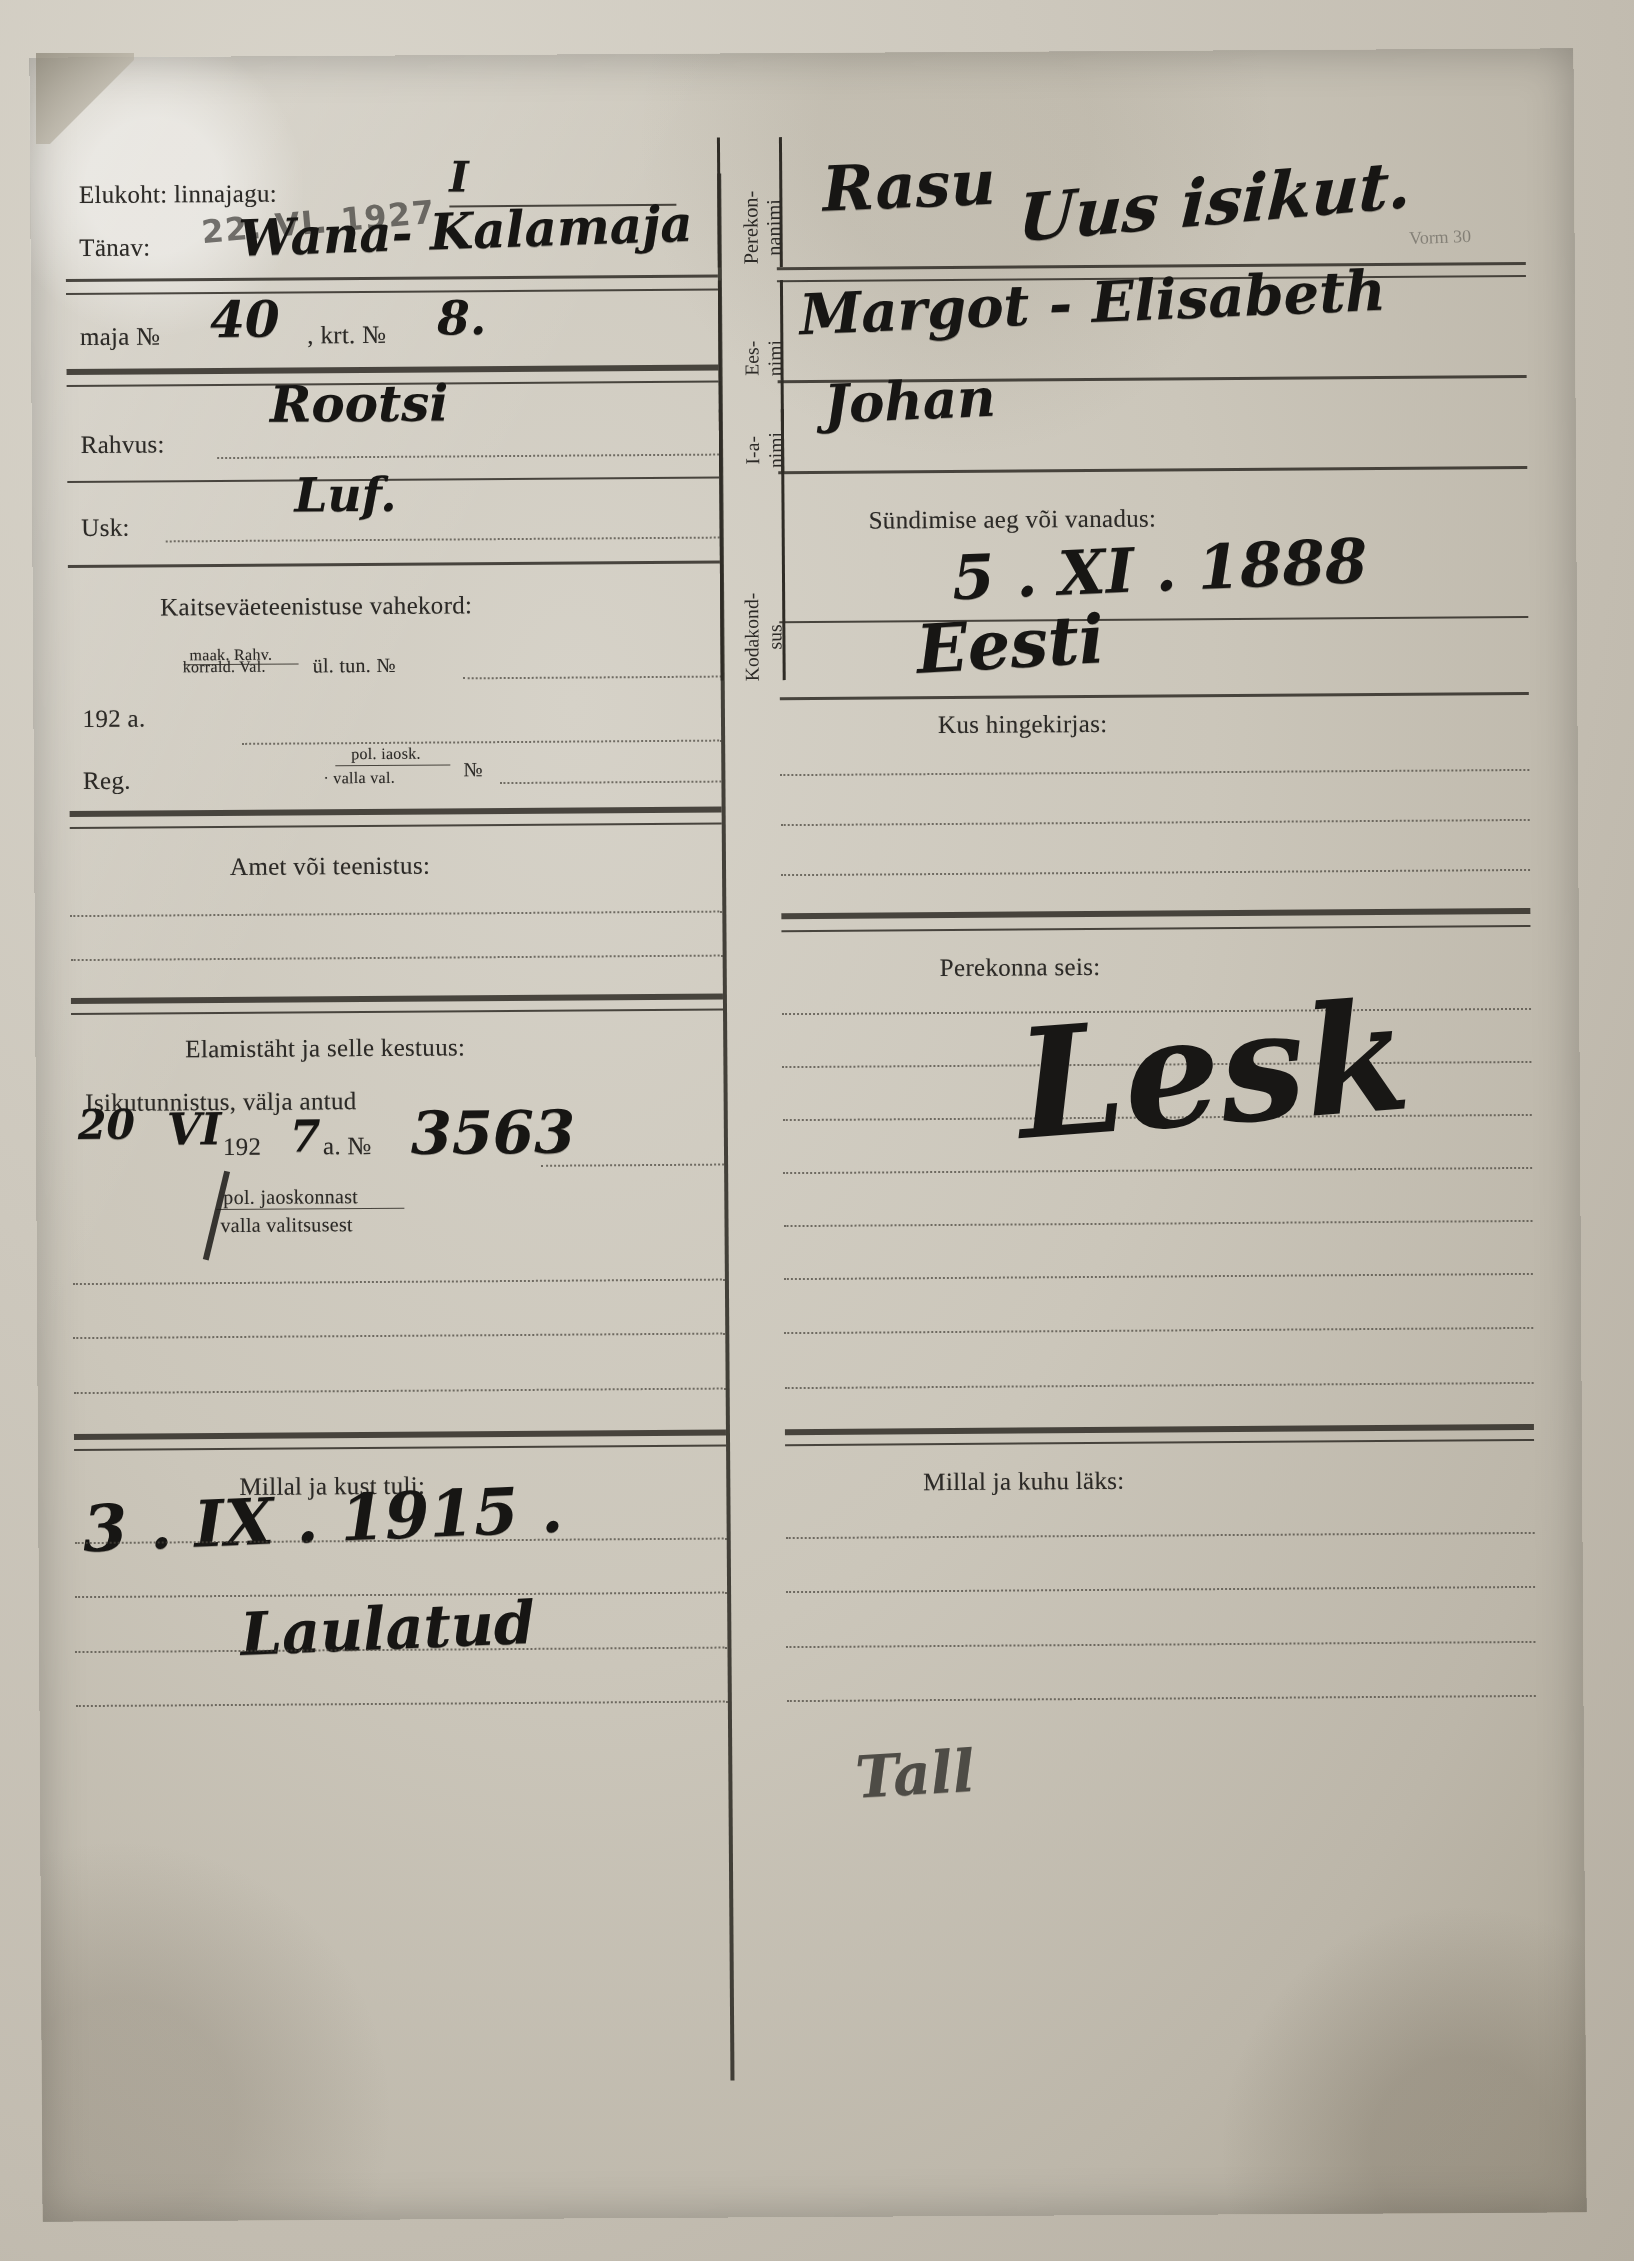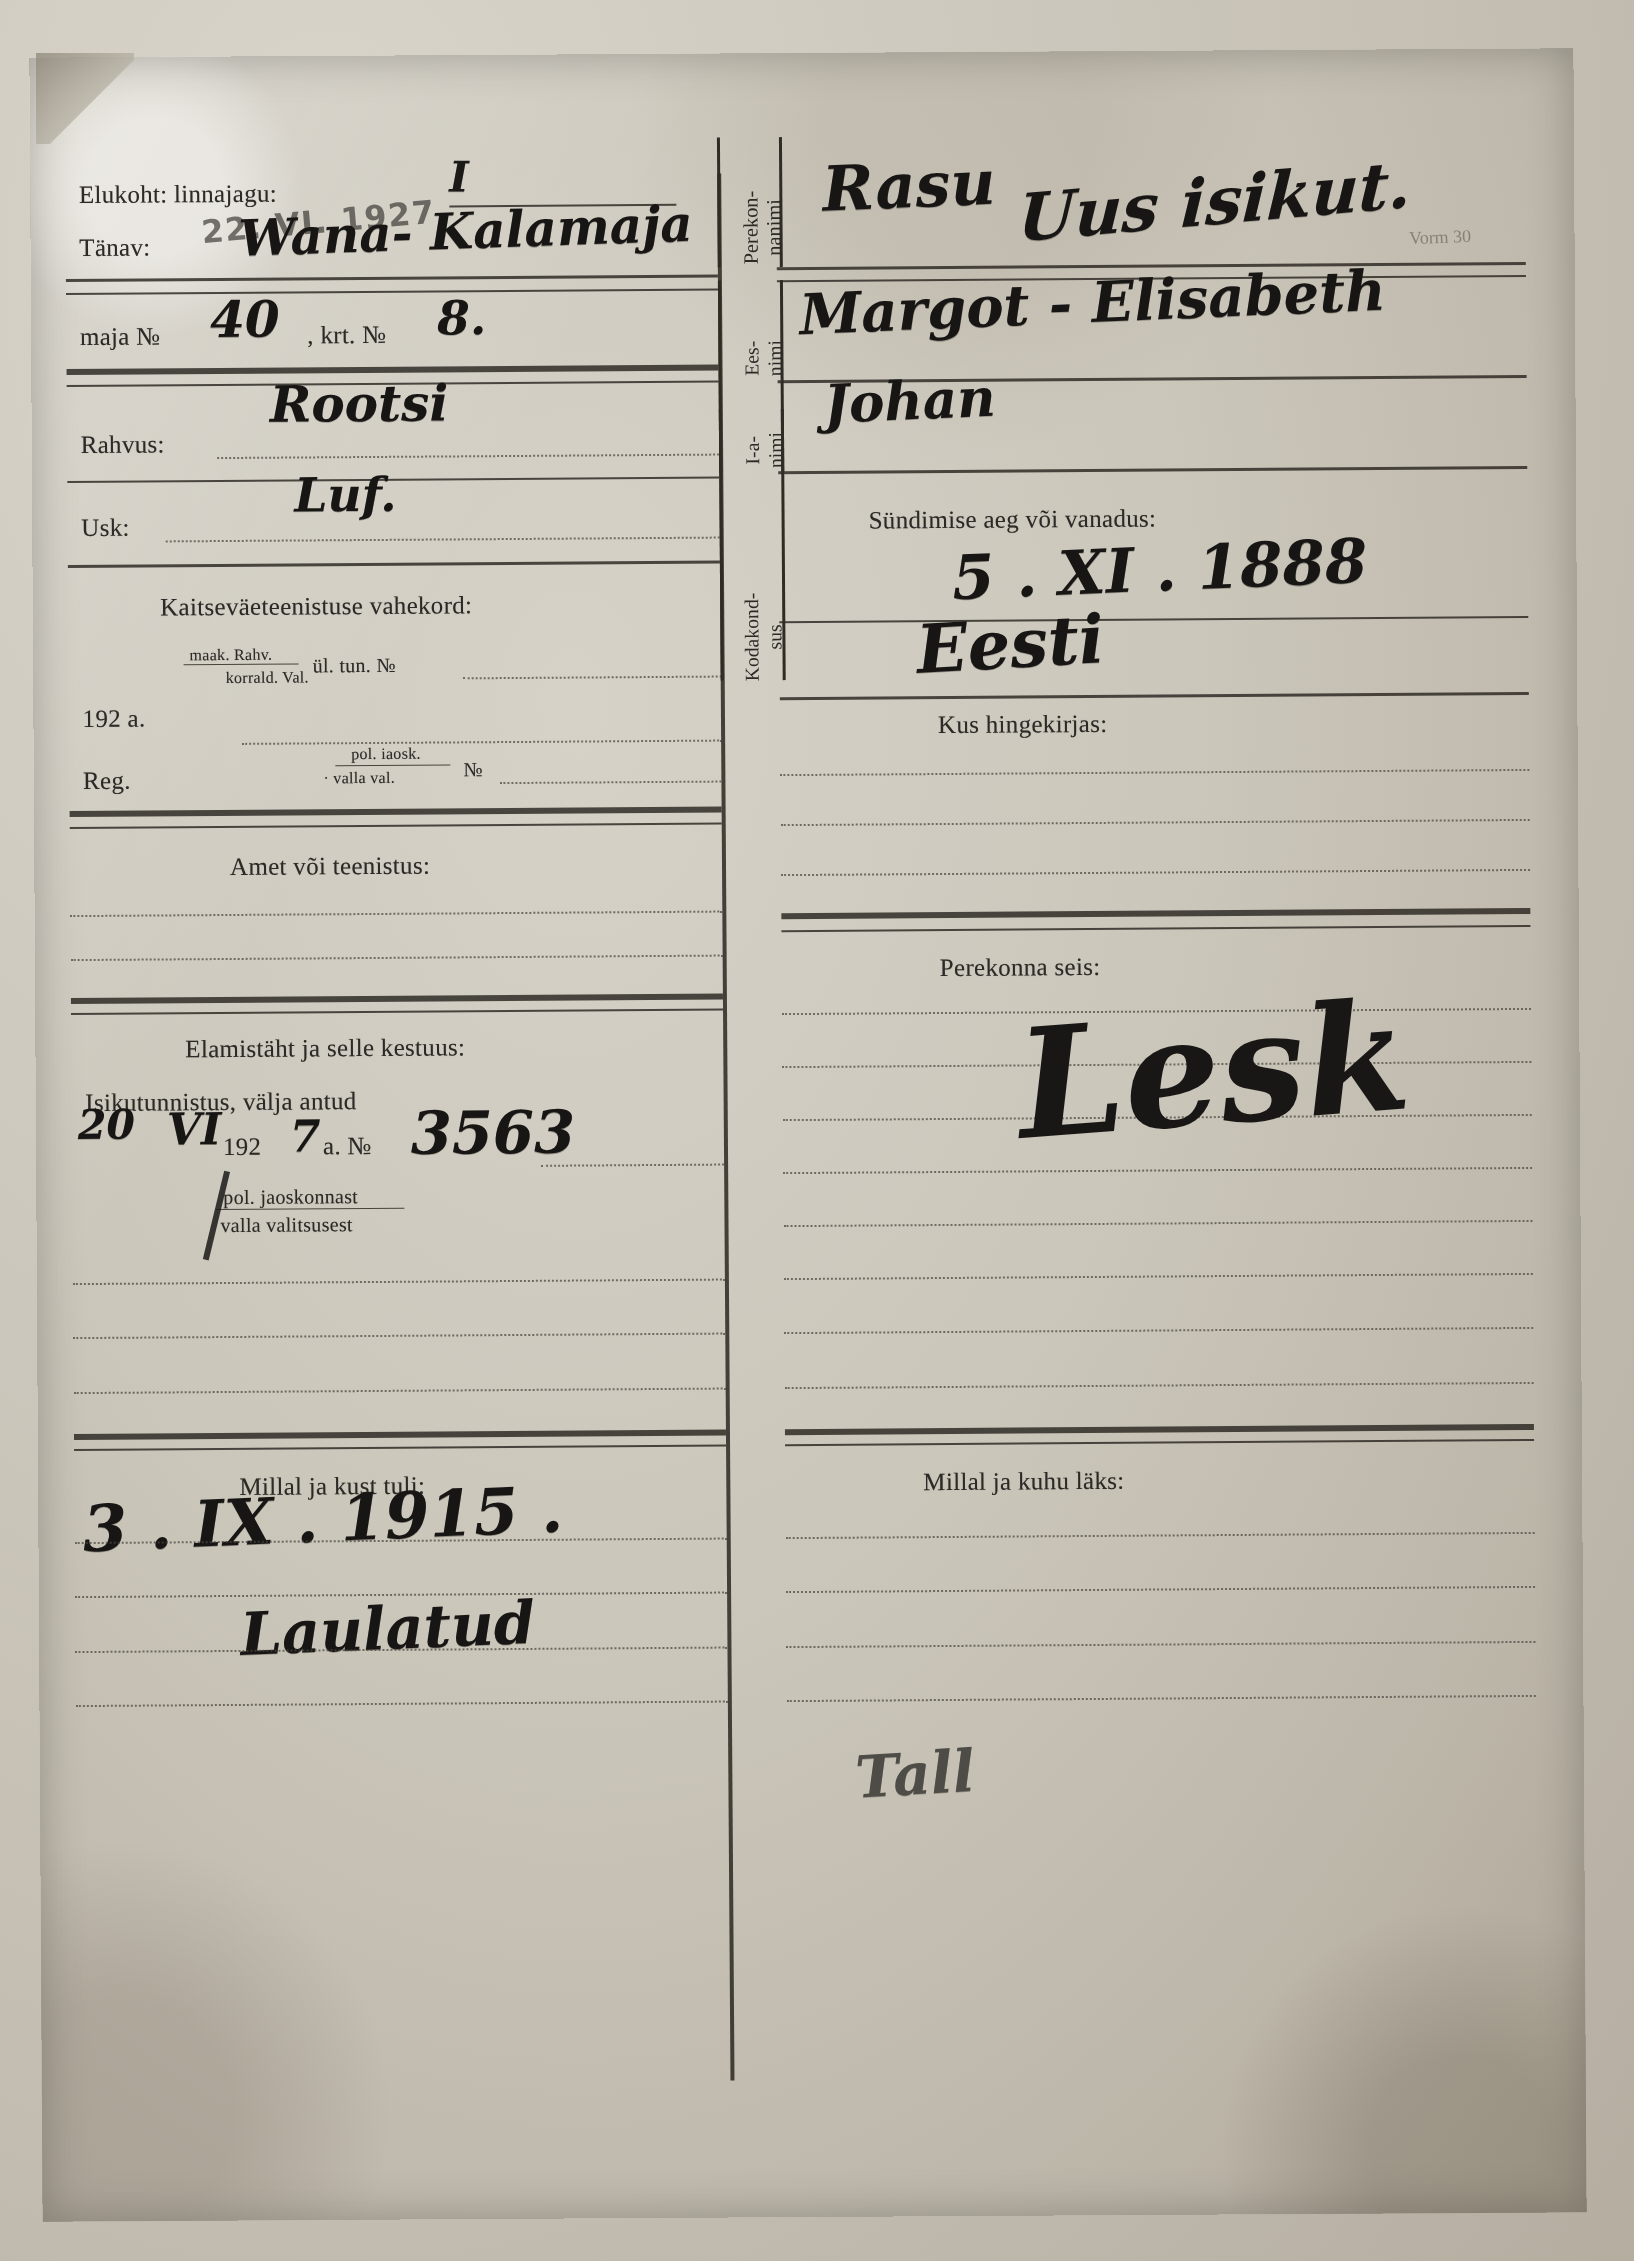--- a/index.html
+++ b/index.html
@@ -187,21 +187,21 @@
     <div class="rule thin" style="left:0px; top:294px; width:652px;"></div>
 
     <div class="hw ink" style="left:227px; top:282px; font-size:47px;">Luf.</div>
     <div class="lbl" style="left:13.6px; top:327px;">Usk:</div>
     <div class="dots" style="left:98px; top:354px; width:554px;"></div>
     <div class="rule" style="left:0px; top:378px; width:652px;"></div>
 
     <div class="lbl" style="left:92px; top:407px;">Kaitseväeteenistuse vahekord:</div>
     <div class="lbl xs" style="left:121px; top:460px;">maak. Rahv.</div>
     <div class="rule thin" style="left:115px; top:478px; width:115px; border-bottom-width:1.5px;"></div>
-    <div class="lbl xs" style="left:114px; top:483px;margin-left:43px;">korrald. Val.</div>
+    <div class="lbl xs" style="left:114px; top:472px;">korrald. Val.</div>
     <div class="lbl sm" style="left:244px; top:469px;">ül. tun. №</div>
     <div class="dots" style="left:394px; top:493px; width:259px;"></div>
 
     <div class="lbl" style="left:13.6px; top:518px;">192          a.</div>
     <div class="dots" style="left:173px; top:557px; width:480px;"></div>
 
     <div class="lbl" style="left:13.6px; top:580px;">Reg.</div>
     <div class="lbl xs" style="left:282px; top:560px;">pol. iaosk.</div>
     <div class="rule thin" style="left:266px; top:580px; width:115px; border-bottom-width:1.5px;"></div>
     <div class="lbl xs" style="left:254px; top:584px;">· valla val.</div>

